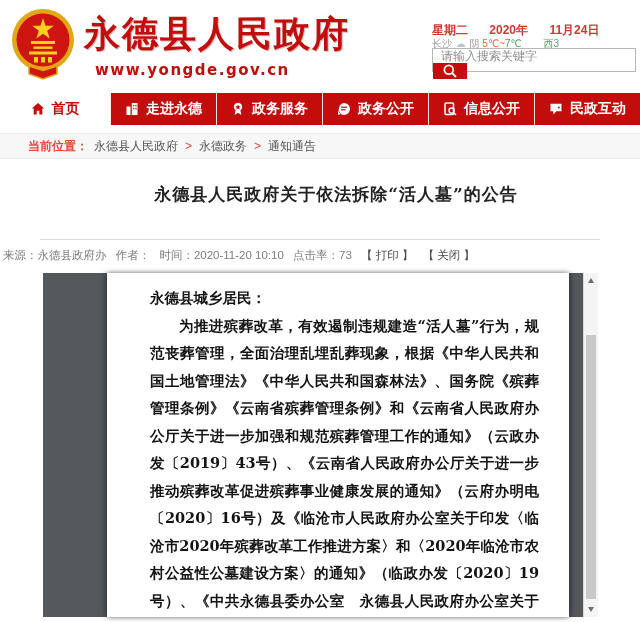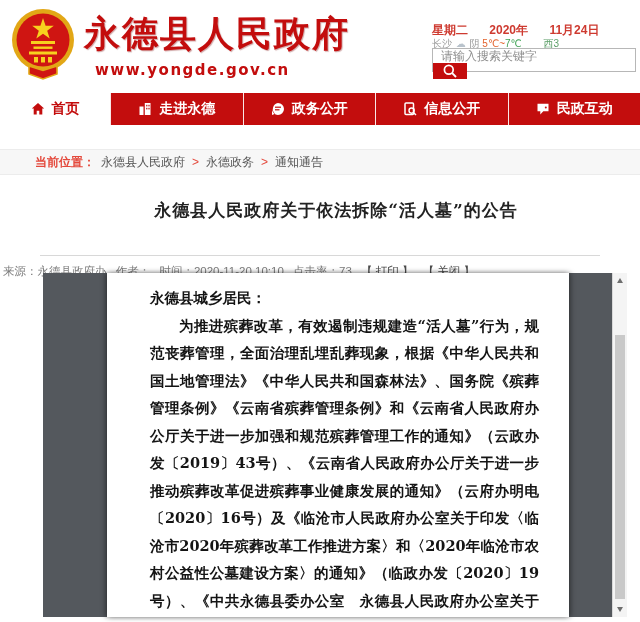--- a/index.html
+++ b/index.html
@@ -44,41 +44,40 @@
   .nav{display:flex;height:32px;background:#c30d0d;}
   .nav-tab{
     flex:1;display:flex;align-items:center;justify-content:center;gap:7px;
     color:#fff;font-size:14px;font-weight:bold;border-left:1px solid rgba(255,255,255,.9);
     cursor:pointer;white-space:nowrap;
   }
   .nav-tab.home{flex:none;width:110px;background:#fff;color:#c30d0d;border-left:none;}
   .nav-tab svg{flex:none;}
   
   .breadcrumb{
-    margin-top:24px;height:24px;background:#f7f7f7;border-top:1px solid #ececec;
+    margin-top:8px;height:24px;background:#f7f7f7;border-top:1px solid #ececec;
     border-bottom:1px solid #ececec;display:flex;align-items:center;
-    padding-left:35px;font-size:12px;color:#555;
+    padding-left:28px;font-size:12px;color:#555;
   }
   .breadcrumb .bc-label{color:#e4493c;font-weight:bold;margin-right:6px;}
   .breadcrumb .bc-sep{color:#e4493c;margin:0 7px;}
   .breadcrumb .bc-item{color:#555;cursor:pointer;}
   
   .article-title{
     margin-top:24px;text-align:center;font-size:17px;font-weight:bold;color:#222;
     font-family:"DejaVu Serif","Liberation Serif",serif;letter-spacing:1px;padding-left:32px;
   }
   .meta-divider{margin:33px 40px 0 40px;border:none;border-top:1px solid #d8d8d8;height:0;}
   .article-meta{margin-top:8px;font-size:11.5px;color:#7c7c7c;white-space:nowrap;}
   .article-meta .m{margin:0 3px;}
   .article-meta .m-link{color:#4a4a4a;cursor:pointer;}
   
   .doc-viewer{
     position:absolute;left:43px;top:273px;width:555px;height:344px;
     background:#54585d;
-    padding-left:29px;
   }
   .doc-page{
     position:absolute;left:64px;top:0;width:462px;height:344px;background:#fff;
     overflow:hidden;box-shadow:-2px 0 5px rgba(0,0,0,.35),2px 0 5px rgba(0,0,0,.35);
   }
   .doc-text{
     padding:11px 30px 0 43px;font-family:"DejaVu Serif","Liberation Serif",serif;
     font-size:14.5px;font-weight:600;color:#141414;line-height:27.5px;
     text-align:justify;
   }
@@ -152,20 +151,28 @@
       <rect x="6.8" y="1" width="5.7" height="12"></rect>
       <rect x="8.2" y="2.8" width="1.2" height="1.6" fill="#c30d0d"></rect>
       <rect x="10.4" y="2.8" width="1.2" height="1.6" fill="#c30d0d"></rect>
       <rect x="8.2" y="5.8" width="1.2" height="1.6" fill="#c30d0d"></rect>
       <rect x="10.4" y="5.8" width="1.2" height="1.6" fill="#c30d0d"></rect>
     </svg>
     <span>走进永德</span>
   </div>
   <div class="nav-tab">
     <svg width="14" height="14" viewBox="0 0 14 14" fill="currentColor">
+      <circle cx="7" cy="5" r="4.2"></circle>
+      <polygon points="4.6,8.4 3.6,13 7,10.8 10.4,13 9.4,8.4"></polygon>
+      <polygon points="7,2.4 7.8,4.2 9.8,4.3 8.3,5.6 8.8,7.5 7,6.4 5.2,7.5 5.7,5.6 4.2,4.3 6.2,4.2" fill="#c30d0d"></polygon>
+    </svg>
+    <span>政务服务</span>
+  </div>
+  <div class="nav-tab">
+    <svg width="14" height="14" viewBox="0 0 14 14" fill="currentColor">
       <path d="M7 1 a6 6 0 1 1 -6 6 L1 13 L4.2 11.7 A6 6 0 0 1 7 1 Z"></path>
       <rect x="4" y="4.6" width="6" height="1.2" fill="#c30d0d"></rect>
       <rect x="4" y="7.2" width="4.5" height="1.2" fill="#c30d0d"></rect>
     </svg>
     <span>政务公开</span>
   </div>
   <div class="nav-tab">
     <svg width="14" height="14" viewBox="0 0 14 14">
       <rect x="2" y="1" width="8.5" height="11.5" rx="1" fill="none" stroke="currentColor" stroke-width="1.5"></rect>
       <circle cx="8.6" cy="8.6" r="2.6" fill="none" stroke="currentColor" stroke-width="1.4"></circle>

